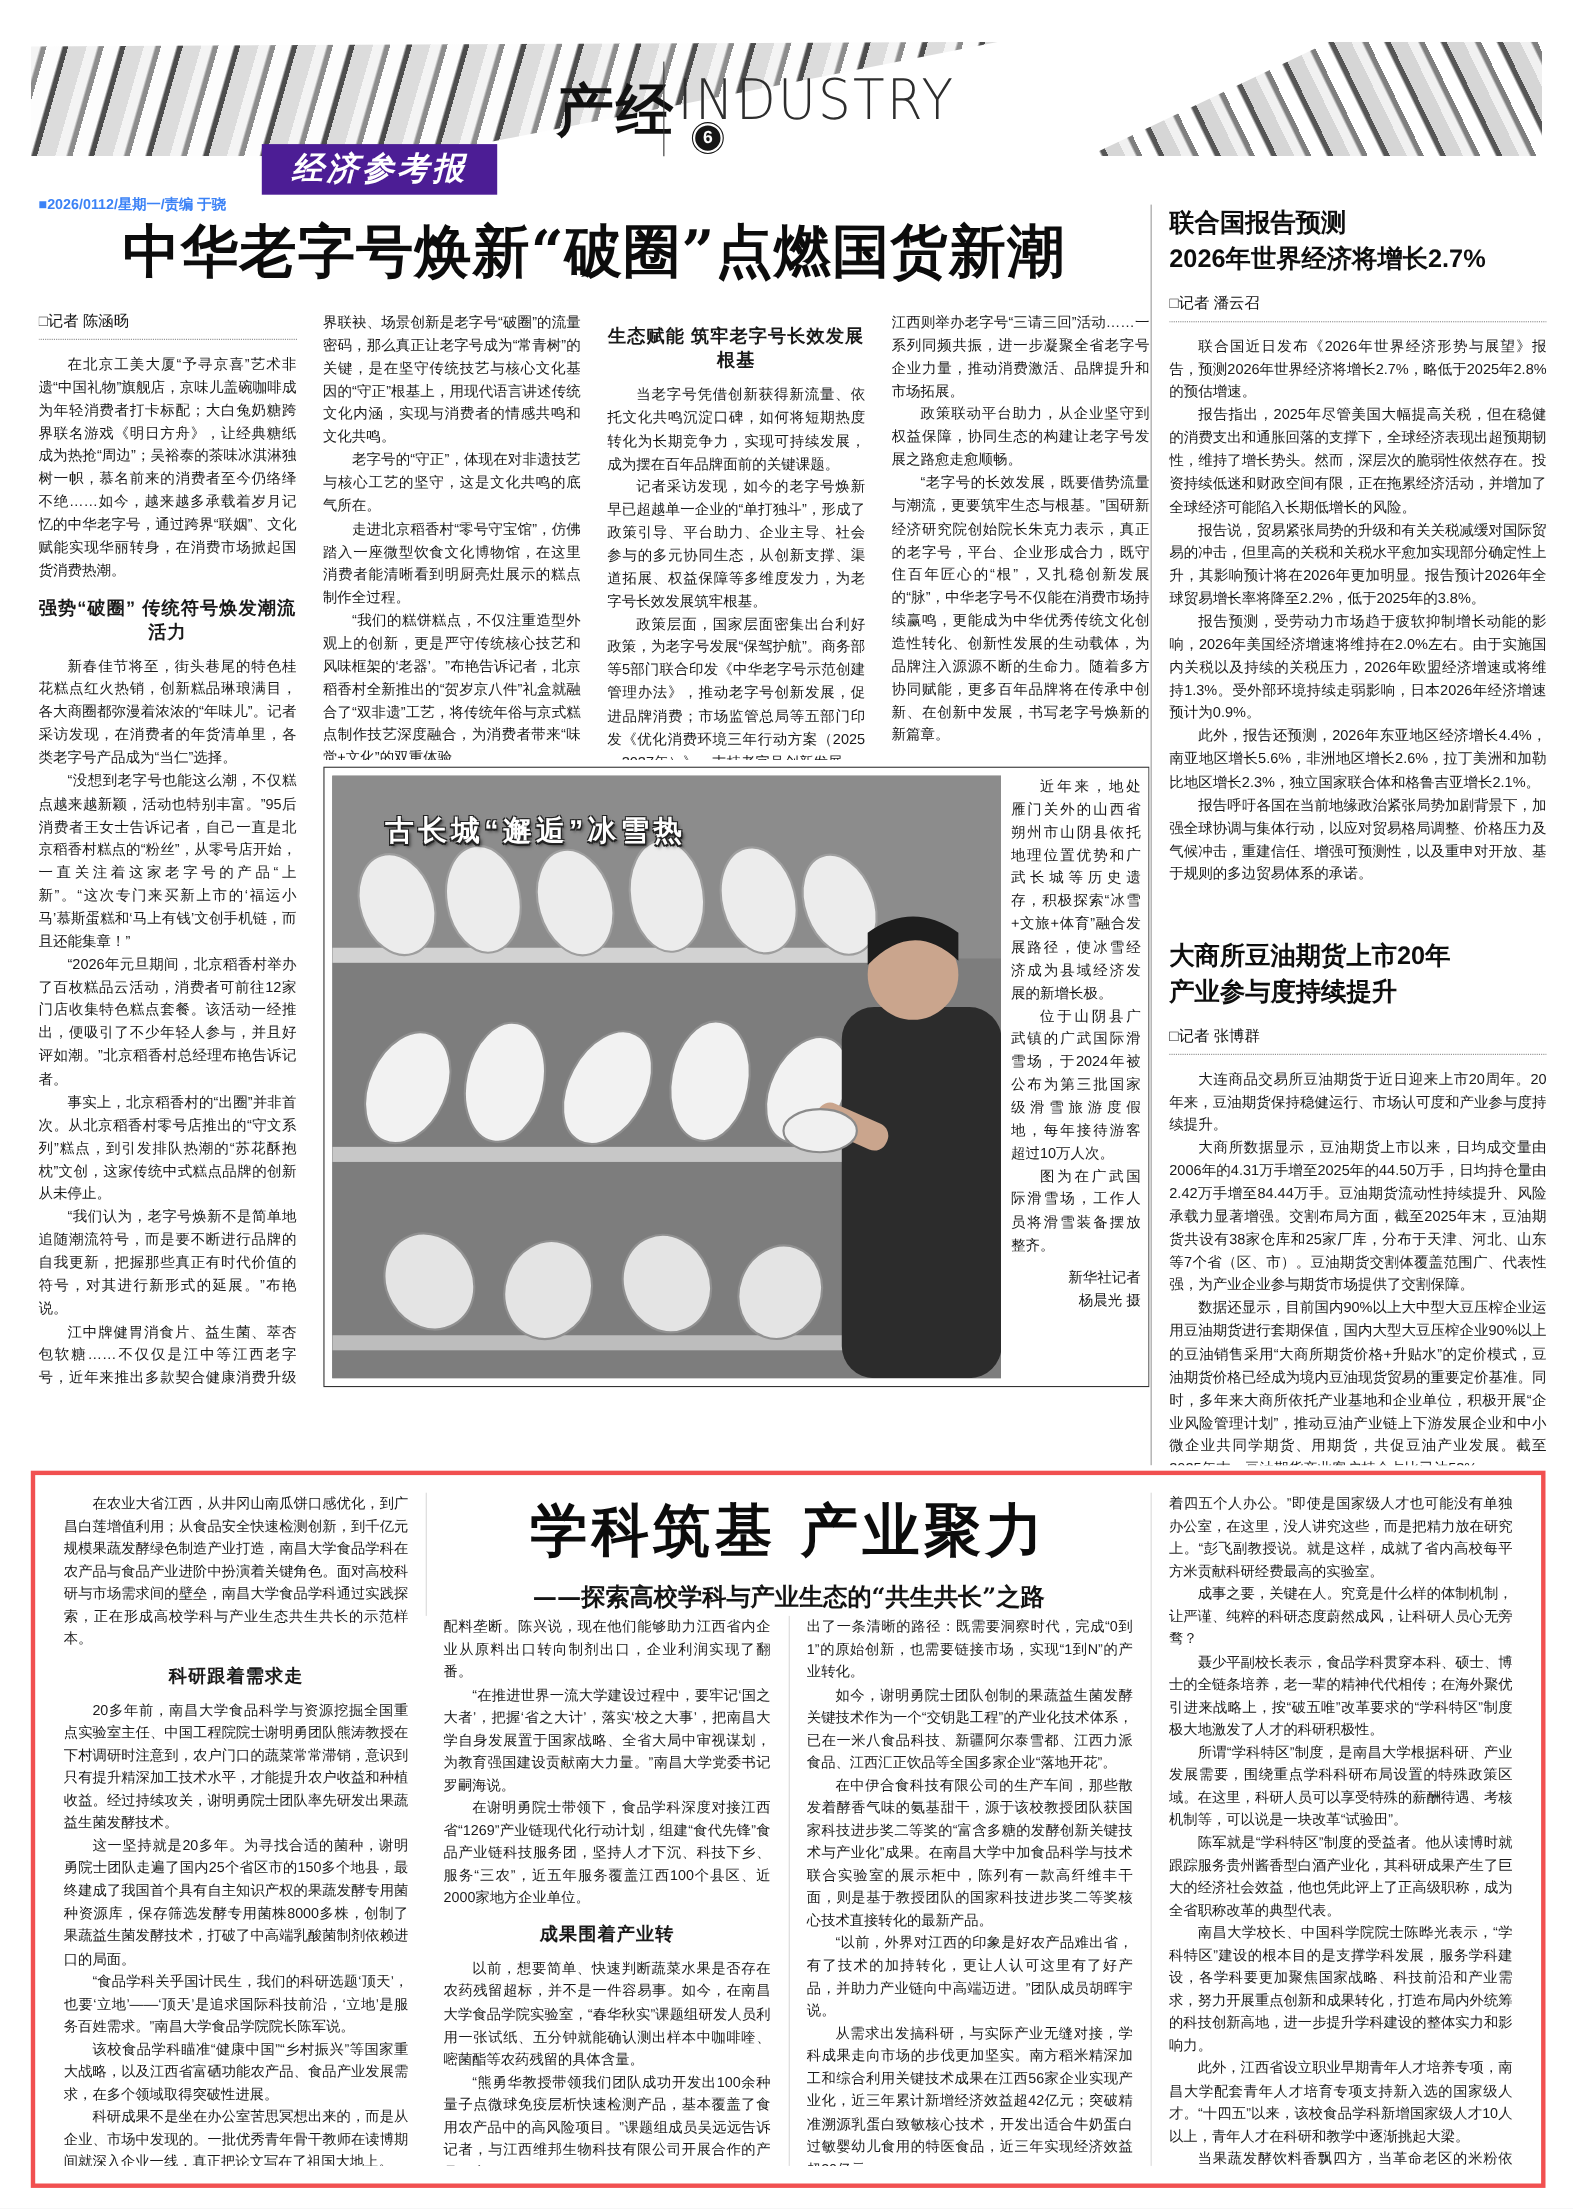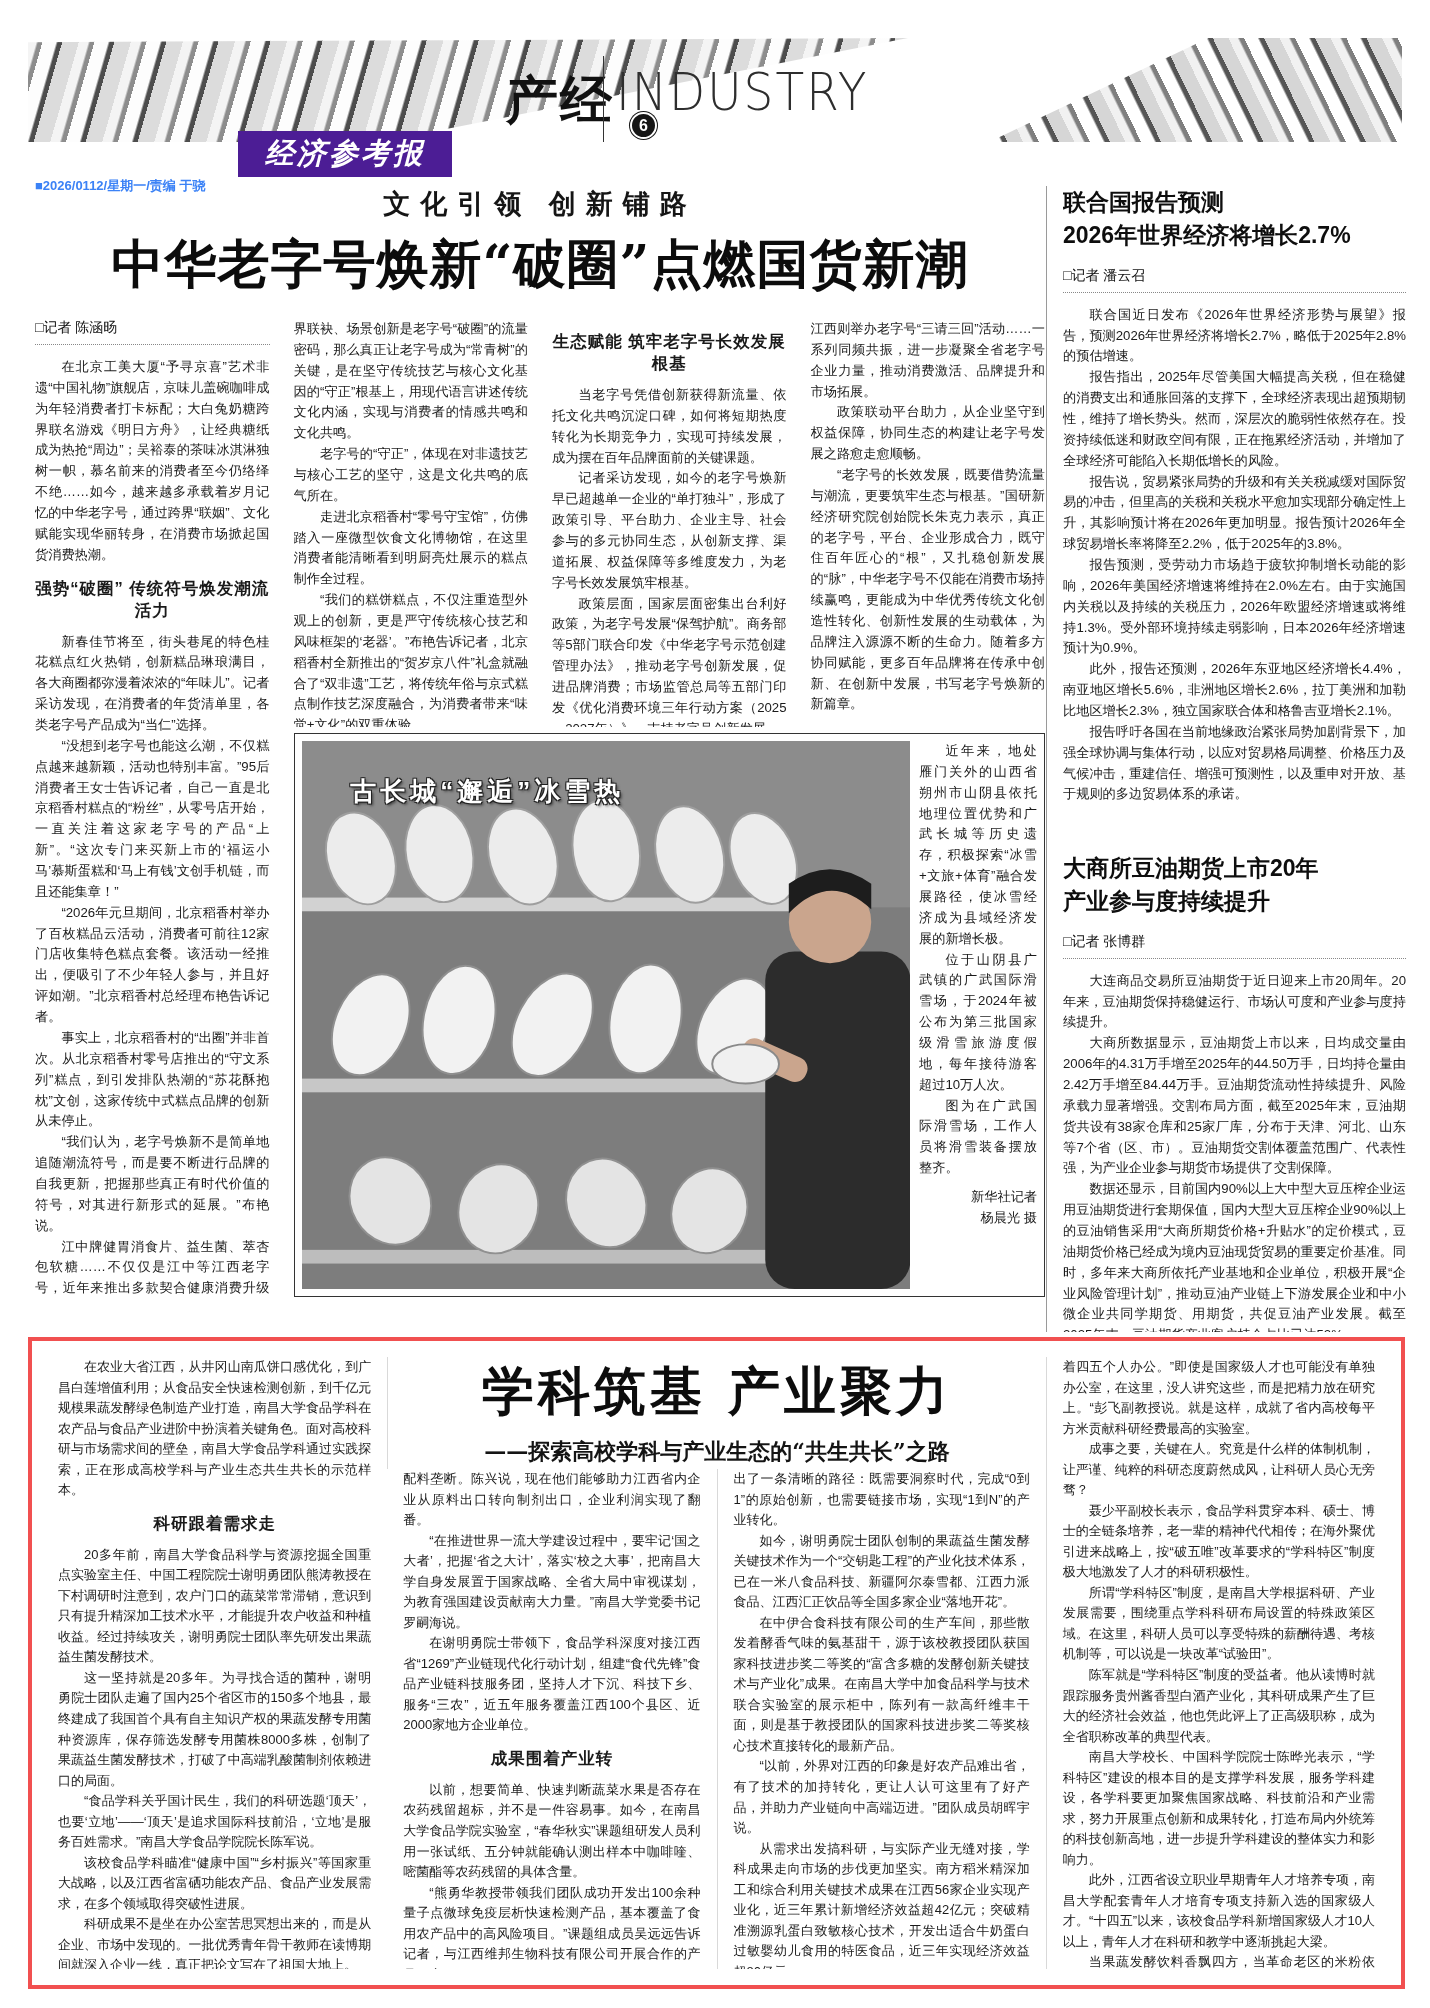--- a/index.html
+++ b/index.html
@@ -79,21 +79,20 @@
     <div class="stripes-right"></div>
     <div id="section-cn">产经</div>
     <div id="section-divider"></div>
     <div id="section-en">INDUSTRY</div>
     <div id="page-number">6</div>
   </div>
   <div id="dateline">■2026/0112/星期一/责编 于骁</div>
   <div id="masthead">经济参考报</div>
 
   <div id="main-area">
-    <div id="kicker">文化引领 创新铺路</div>
     <div id="main-headline">中华老字号焕新“破圈”点燃国货新潮</div>
     <div id="main-cols">
       <div id="mcol1" class="mcol colbody">
         <div class="byline">□记者 陈涵旸</div>
         <div>
             <p>在北京工美大厦“予寻京喜”艺术非遗“中国礼物”旗舰店，京味儿盖碗咖啡成为年轻消费者打卡标配；大白兔奶糖跨界联名游戏《明日方舟》，让经典糖纸成为热抢“周边”；吴裕泰的茶味冰淇淋独树一帜，慕名前来的消费者至今仍络绎不绝……如今，越来越多承载着岁月记忆的中华老字号，通过跨界“联姻”、文化赋能实现华丽转身，在消费市场掀起国货消费热潮。</p>
             <h3>强势“破圈” 传统符号焕发潮流活力</h3>
             <p>新春佳节将至，街头巷尾的特色桂花糕点红火热销，创新糕品琳琅满目，各大商圈都弥漫着浓浓的“年味儿”。记者采访发现，在消费者的年货清单里，各类老字号产品成为“当仁”选择。</p>
             <p>“没想到老字号也能这么潮，不仅糕点越来越新颖，活动也特别丰富。”95后消费者王女士告诉记者，自己一直是北京稻香村糕点的“粉丝”，从零号店开始，一直关注着这家老字号的产品“上新”。“这次专门来买新上市的‘福运小马’慕斯蛋糕和‘马上有钱’文创手机链，而且还能集章！”</p>
             <p>“2026年元旦期间，北京稻香村举办了百枚糕品云活动，消费者可前往12家门店收集特色糕点套餐。该活动一经推出，便吸引了不少年轻人参与，并且好评如潮。”北京稻香村总经理布艳告诉记者。</p>

